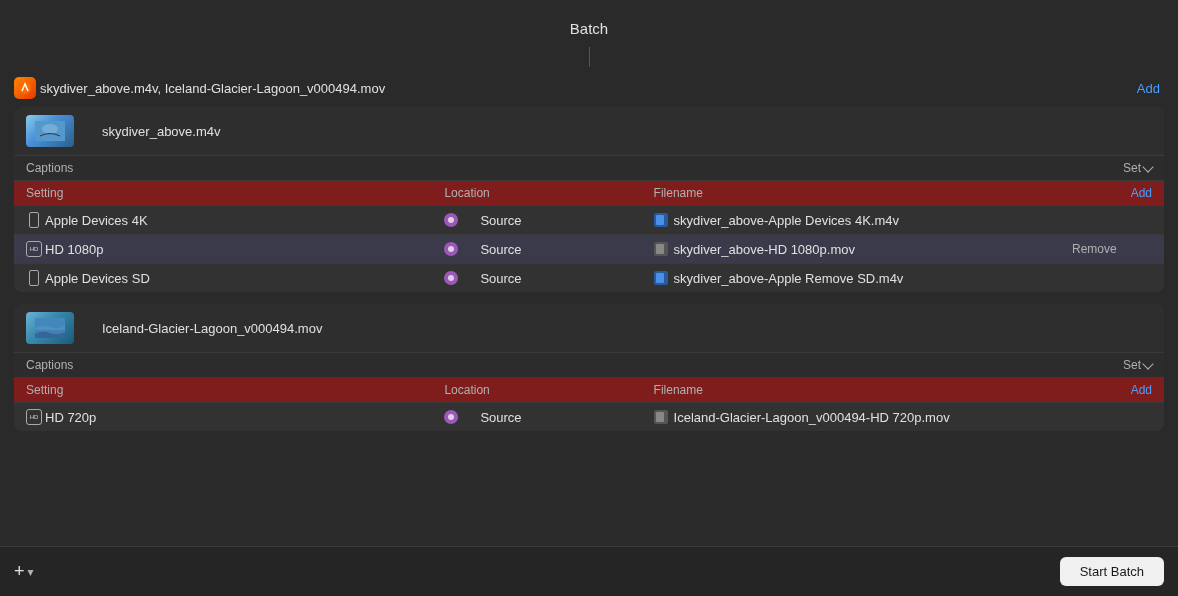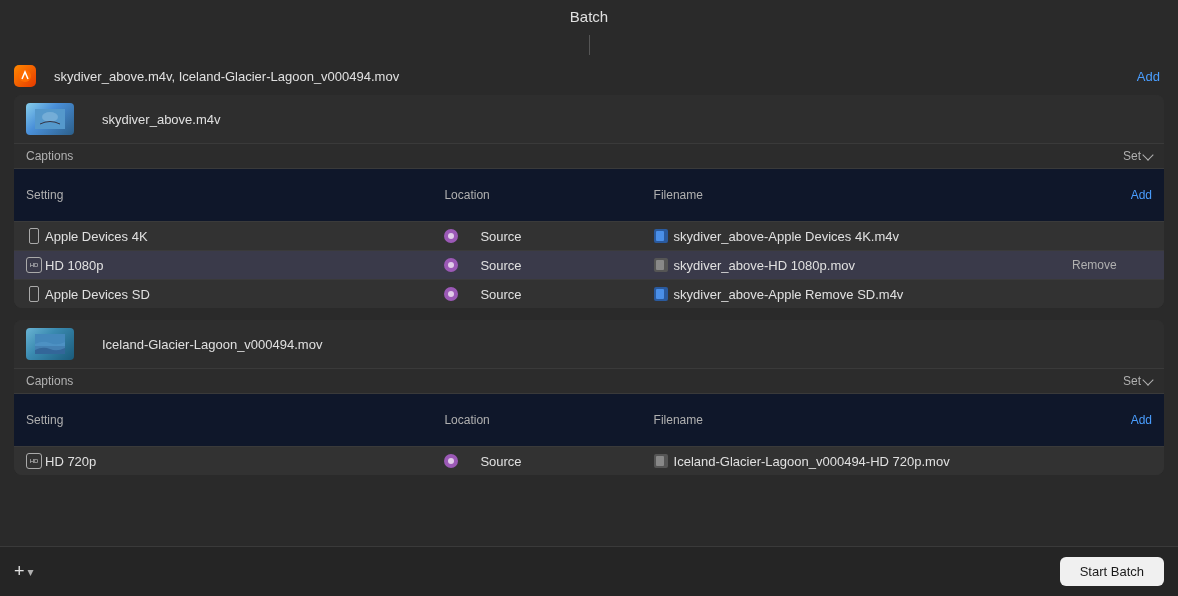--- a/index.html
+++ b/index.html
@@ -11,21 +11,21 @@
       height: 596px;
       overflow: hidden;
       display: flex;
       flex-direction: column;
     }
 
     
     .title-area {
       background: #2a2a2a;
       text-align: center;
-      padding: 8px 0 0 0;
+      padding: 20px 0 0 0;
       position: relative;
       flex-shrink: 0;
     }
     .title-area h1 {
       font-size: 15px;
       font-weight: 500;
       color: #e0e0e0;
       padding-bottom: 10px;
     }
     .title-divider {
@@ -120,22 +120,22 @@
       gap: 3px;
       color: #b0b0b0;
       font-size: 12px;
       cursor: pointer;
     }
 
     
     .col-headers {
       display: grid;
       grid-template-columns: 2fr 1fr 2fr 80px;
-      padding: 19px 12px;
-      background: #0f172a;
+      padding: 5px 12px;
+      background: #7f1d1d;
       border-top: 1px solid #3a3a3a;
       border-bottom: 1px solid #3a3a3a;
     }
     .col-header {
       font-size: 12px;
       color: #b0b0b0;
       font-weight: 500;
     }
     .col-header.add-col {
       text-align: right;
@@ -269,21 +269,21 @@
       padding: 7px 20px;
       font-size: 13px;
       font-weight: 500;
       cursor: pointer;
     }
 
     
     .app-icon-row {
       display: flex;
       align-items: center;
-      gap: 18px;
+      gap: 4px;
       padding: 10px 14px 8px 14px;
       background: #2a2a2a;
       flex-shrink: 0;
     }
     .app-icon {
       width: 22px;
       height: 22px;
       border-radius: 5px;
       background: linear-gradient(135deg, #f80, #e63900);
       display: flex;

